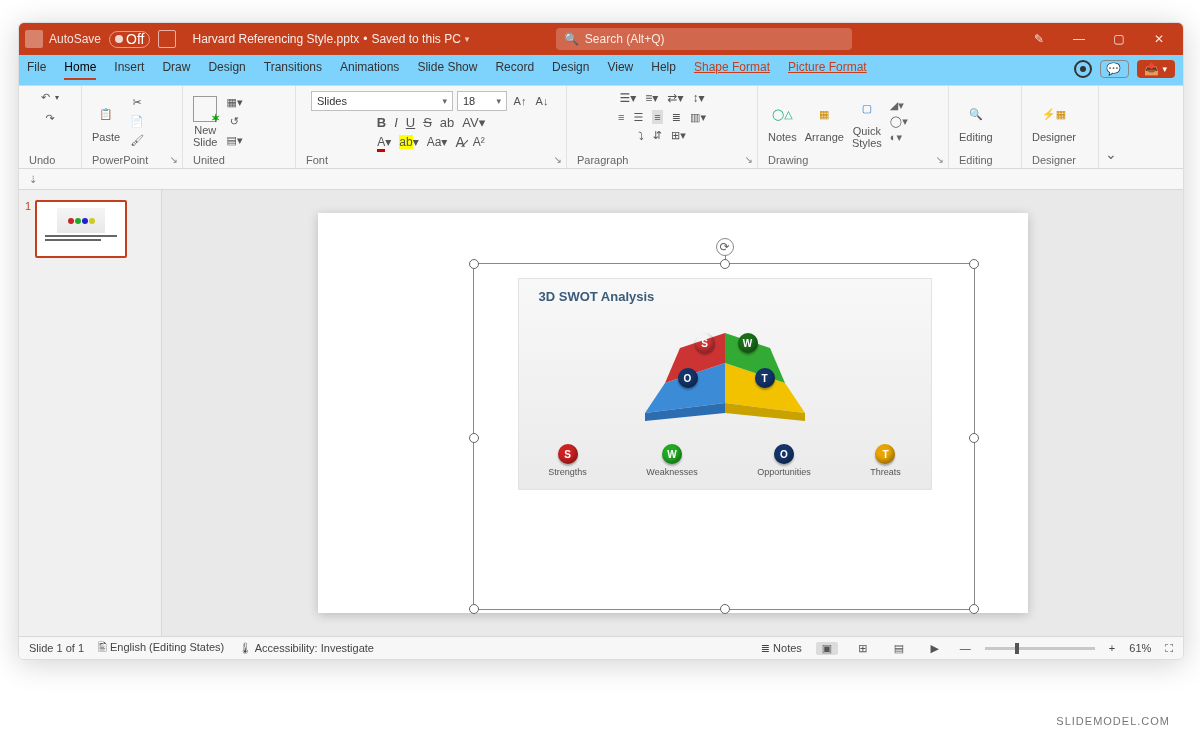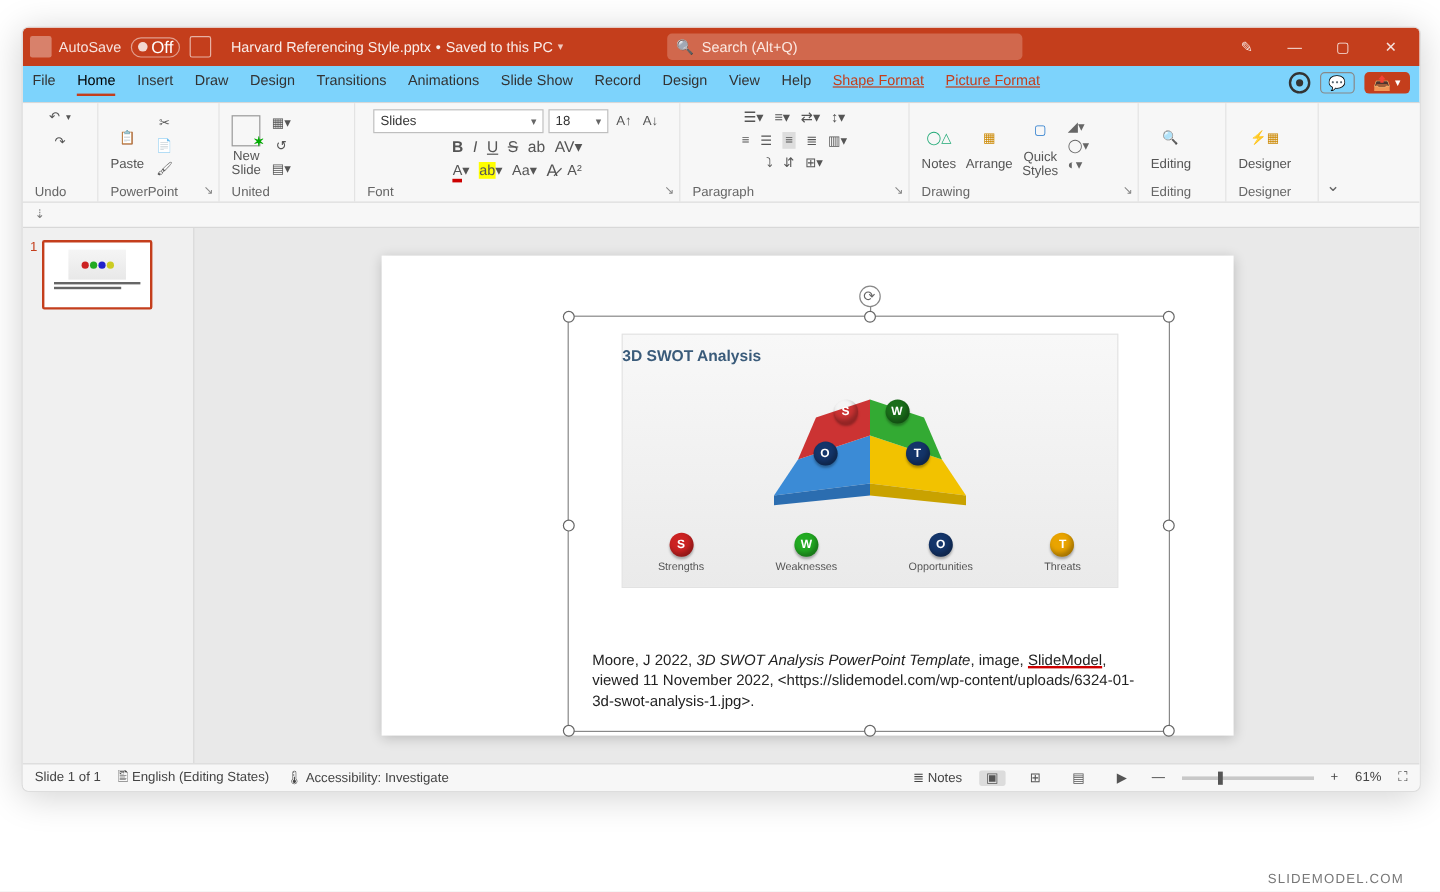--- a/index.html
+++ b/index.html
@@ -1,18 +1,18 @@
 <!DOCTYPE html>
 <html><head>
 <meta charset="utf-8">
 <style>
   body { margin: 0; background: #fff; font-family: "Segoe UI", Arial, sans-serif; font-size: 12px; color: #333; }
   .outer { box-sizing: border-box; width: 1200px; height: 743px; position: relative; padding: 22px 18px; }
   .shadow { box-shadow: 0 4px 30px rgba(0,0,0,.18); border: 1px solid #ddd; border-radius: 6px; overflow: hidden; width: 100%; height: 636px; display: flex; flex-direction: column; background: #fff; }
-  .watermark { position: absolute; bottom: 4px; right: 30px; font-size: 11px; letter-spacing: 1px; color: #777; }
+  .watermark { position: absolute; bottom: 16px; right: 30px; font-size: 11px; letter-spacing: 1px; color: #777; }
   
   .titlebar { background: #c43e1c; color: #fff; height: 32px; display: flex; align-items: center; padding: 0 6px; font-size: 12px; }
   .titlebar .tb-left { display:flex; align-items:center; gap:6px; }
   .titlebar .logo { width:18px; height:18px; background:#fff; opacity:.35; border-radius:2px; }
   .titlebar .auto { opacity:.85; }
   .titlebar .toggle { display:inline-flex; align-items:center; border:1px solid rgba(255,255,255,.5); border-radius:9px; padding:0 5px; height:15px; font-size:14px; margin:0 2px; }
   .titlebar .toggle .dot { width:8px; height:8px; border-radius:50%; background:rgba(255,255,255,.8); margin-right:3px; }
   .titlebar .save { width:16px; height:16px; border:1px solid rgba(255,255,255,.6); border-radius:2px; }
   .titlebar .doc { margin-left:10px; display:flex; align-items:center; gap:4px; opacity:.9; }
   .titlebar .chev { font-size:9px; opacity:.8; }
@@ -55,21 +55,21 @@
   .slide { width:710px; height:400px; background:#fff; box-shadow:0 2px 10px rgba(0,0,0,.2); position:relative; }
   
   .selbox { position:absolute; left:155px; top:50px; width:500px; height:345px; border:1px solid #888; }
   .handle { position:absolute; width:8px; height:8px; background:#fff; border:1px solid #666; border-radius:50%; }
   .h-nw{top:-5px;left:-5px}.h-n{top:-5px;left:calc(50% - 4px)}.h-ne{top:-5px;right:-5px}
   .h-w{top:calc(50% - 4px);left:-5px}.h-e{top:calc(50% - 4px);right:-5px}
   .h-sw{bottom:-5px;left:-5px}.h-s{bottom:-5px;left:calc(50% - 4px)}.h-se{bottom:-5px;right:-5px}
   .rotate { position:absolute; top:-26px; left:calc(50% - 8px); width:16px; height:16px; border:1px solid #888; border-radius:50%; display:flex; align-items:center; justify-content:center; color:#666; font-size:12px; background:#fff;}
   .rotate::after{content:""; position:absolute; width:1px; height:8px; background:#888; top:16px; left:8px;}
   .img-in { position:absolute; left:44px; top:14px; width:412px; height:210px; background:linear-gradient(#f8f8f8,#eaeaea); border:1px solid #e2e2e2; font-family:Arial; }
-  .img-in .title { position:absolute; top:10px; left:0; color:#3a5b7a; font-weight:bold; font-size:13px; }
+  .img-in .title { position:absolute; top:10px; left:20px; color:#3a5b7a; font-weight:bold; font-size:13px; }
   .legend { position:absolute; bottom:12px; left:0; right:0; display:flex; justify-content:space-around; font-size:9px; color:#555; }
   .leg { display:flex; flex-direction:column; align-items:center; gap:3px; }
   .ball { width:20px; height:20px; border-radius:50%; color:#fff; font-weight:bold; font-size:10px; display:flex; align-items:center; justify-content:center; box-shadow:inset -2px -3px 4px rgba(0,0,0,.3), 0 2px 2px rgba(0,0,0,.3); }
   .swot3d { position:absolute; top:34px; left:50%; transform:translateX(-50%); width:230px; }
   .cite { position:absolute; left:20px; right:20px; top:278px; font-size:12.5px; line-height:1.35; color:#222; }
   .cite .it { font-style:italic; }
   .cite .ul { text-decoration:underline; text-decoration-color:#c00; text-decoration-thickness:2px; }
   
   .status { height:22px; border-top:1px solid #d8d8d8; background:#f7f7f7; display:flex; align-items:center; padding:0 10px; font-size:11px; color:#444; gap:14px; }
   .status .spacer { flex:1; }
@@ -341,23 +341,20 @@
                     <span class="ball" style="background:#14356a">O</span>
                     <span>Opportunities</span>
                   </div>
                 <div class="leg">
                     <span class="ball" style="background:#e9a400">T</span>
                     <span>Threats</span>
                   </div>
               </div>
             </div>
 
-            <div class="cite">
-              <span>Moore, J 2022, </span><span class="it">3D SWOT Analysis PowerPoint Template</span><span>, image, </span><span class="ul">SlideModel</span><span>, viewed 11 November 2022, &lt;https://slidemodel.com/wp-content/uploads/6324-01-3d-swot-analysis-1.jpg&gt;.</span>
-            </div>
           </div>
         </div>
       </div>
     </div>
 
     <div class="status">
       <span>Slide 1 of 1</span>
       <span>🖺 <span>English (Editing States)</span></span>
       <span>🌡 <span>Accessibility: Investigate</span></span>
       <span class="spacer"></span>

